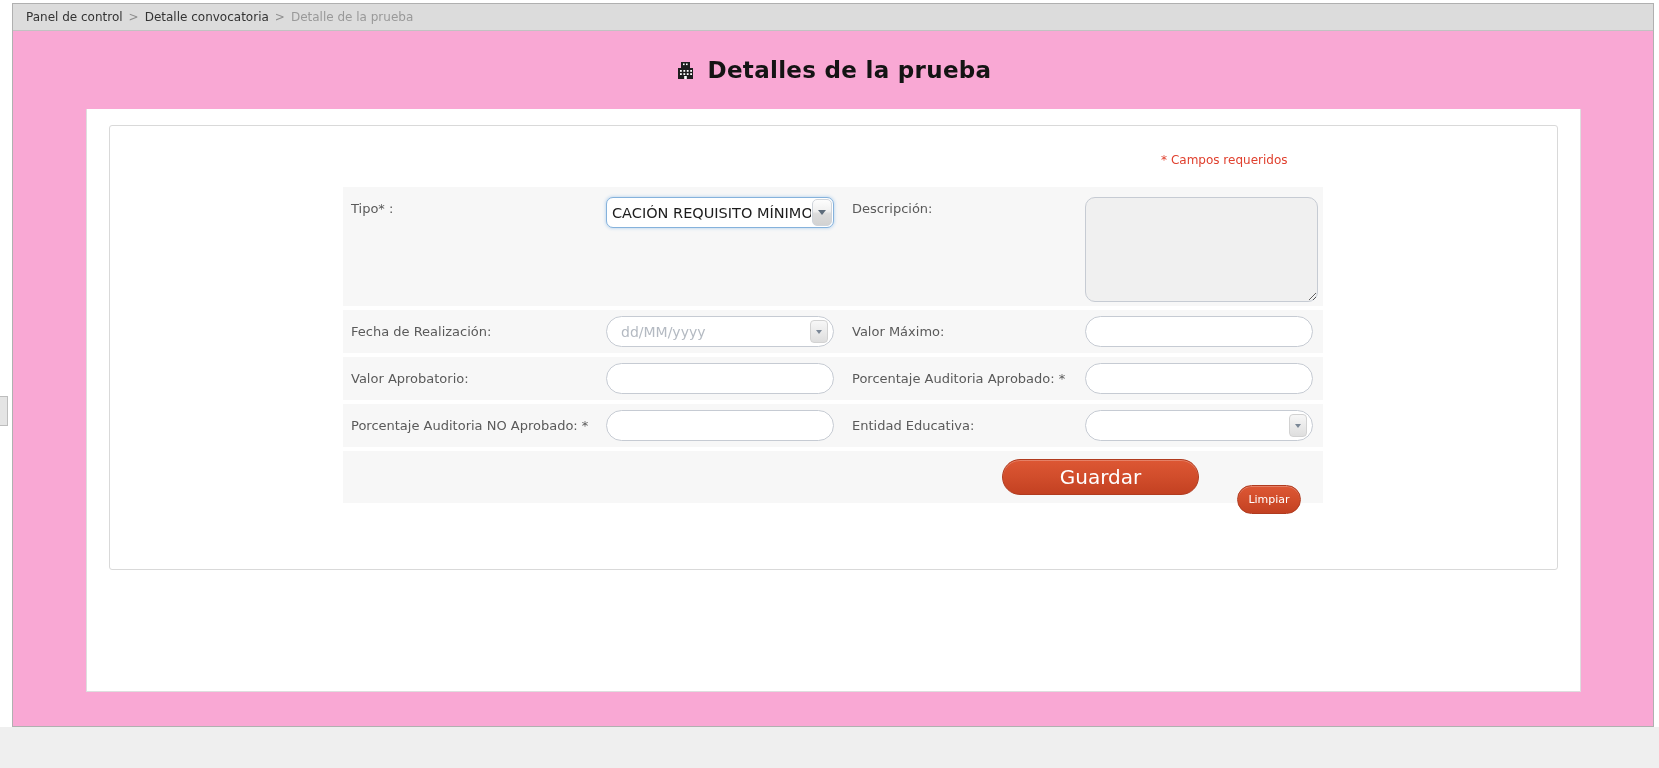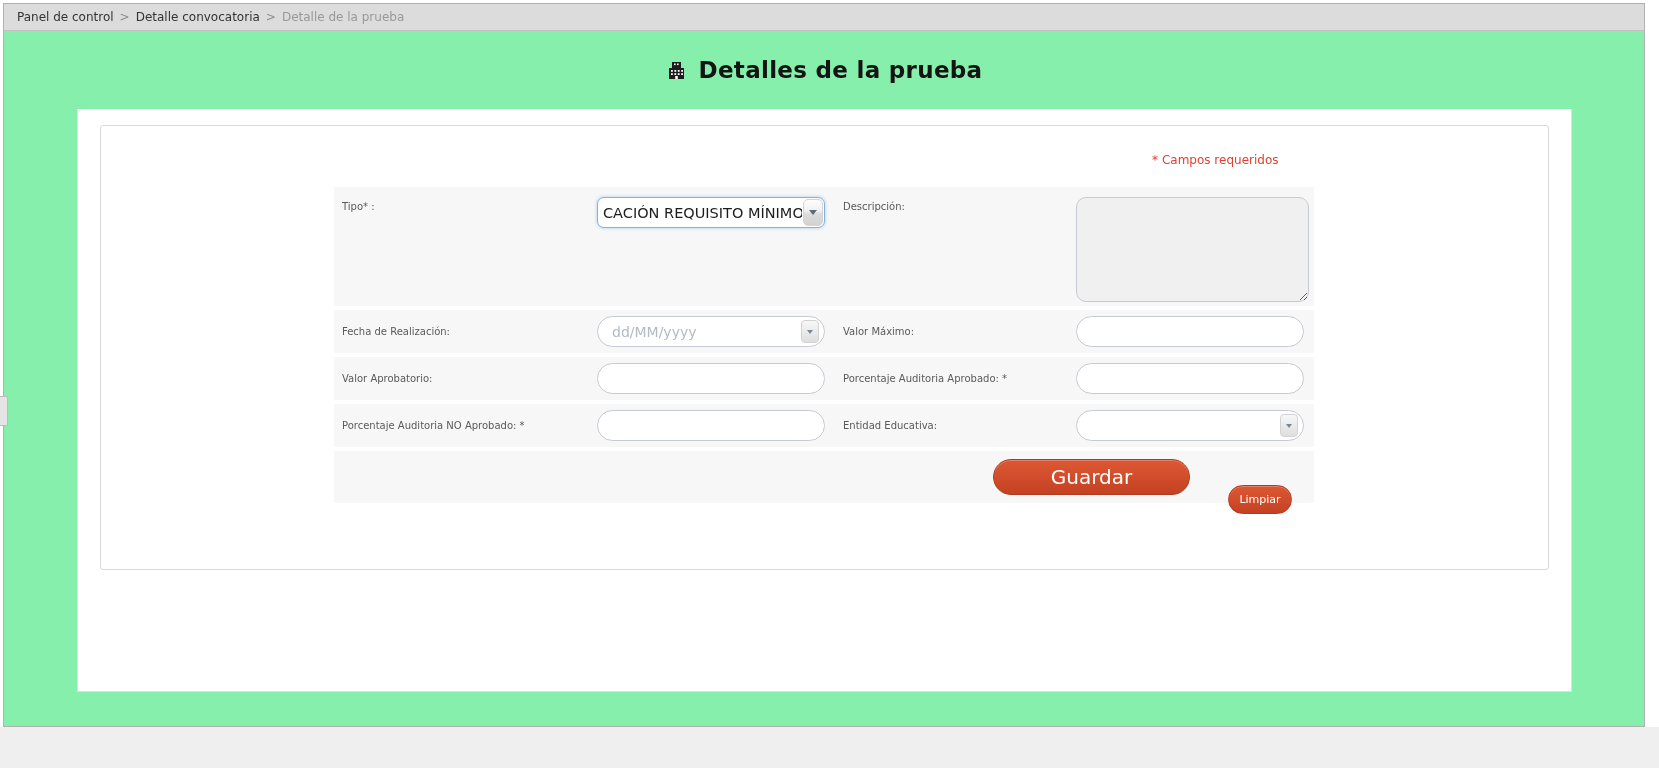--- a/index.html
+++ b/index.html
@@ -6,23 +6,23 @@
   html,body { width: 1659px; height: 768px; }
   body {
     font-family: "DejaVu Sans", "Liberation Sans", sans-serif;
     background: #ffffff;
     position: relative;
     overflow: hidden;
   }
   
   .page-wrapper {
     position: absolute;
-    left: 3px; top: 3px;
+    left: 12px; top: 3px;
     width: 1642px; height: 724px;
-    background: #86efac;
+    background: #f9a8d4;
     border: 1px solid #b0b0b0;
   }
   .bottom-strip {
     position: absolute;
     left: 0; top: 727px;
     width: 1659px; height: 41px;
     background: #efefef;
   }
   .left-handle {
     position: absolute;
@@ -110,21 +110,21 @@
   .row-buttons {
     height: 52px;
     background: #f7f7f7;
     display: flex;
     align-items: center;
     justify-content: flex-end;
     gap: 38px;
     padding-right: 22px;
   }
   .cell-label {
-    font-size: 10px;
+    font-size: 13px;
     color: #5a5a5a;
     display: flex;
     align-items: center;
     padding-left: 8px;
     text-align: right;
   }
   .cell-label.top { align-items: flex-start; padding-top: 14px; }
   .cell-field {
     display: flex;
     align-items: center;

